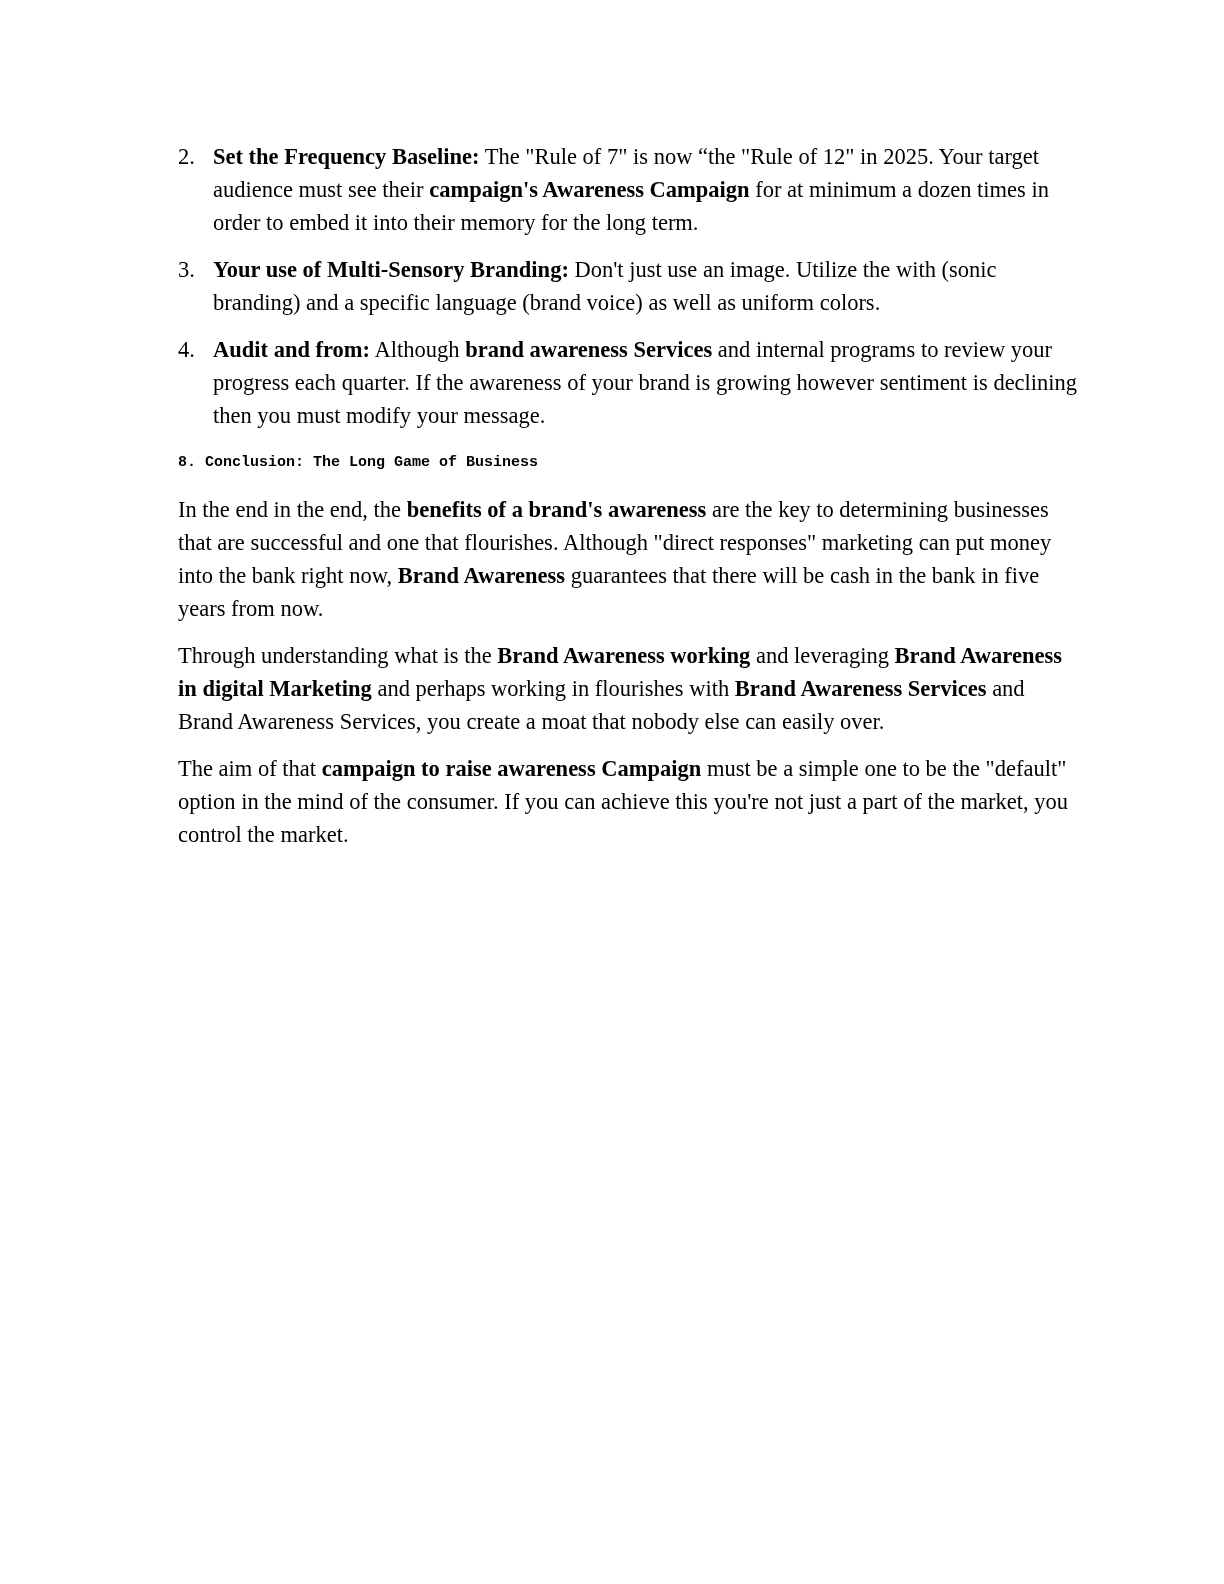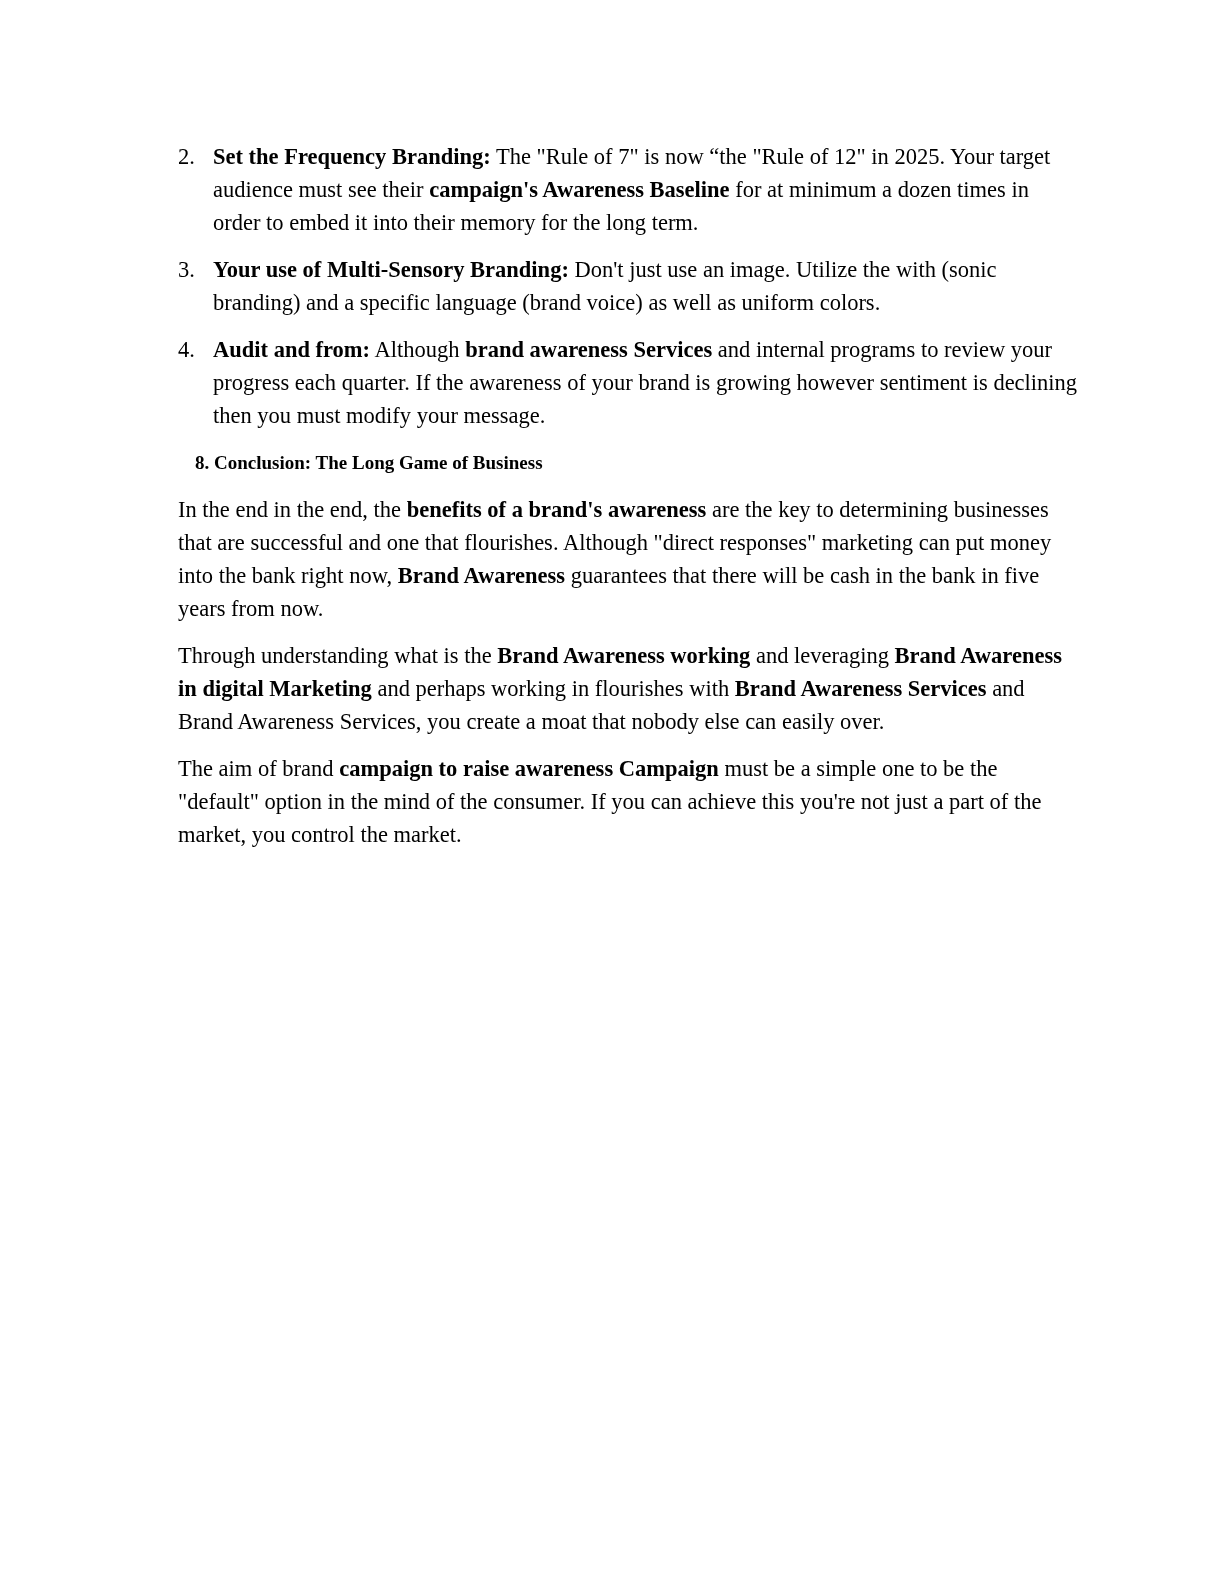--- a/index.html
+++ b/index.html
@@ -30,54 +30,55 @@
   }
   .list-item .num {
     flex: 0 0 35px;
     width: 35px;
   }
   .list-item .li-body {
     flex: 1 1 auto;
   }
   .heading {
     font-weight: bold;
-    font-size: 19px;
+    font-size: 15px;
     line-height: 33px;
-    margin: 0 0 14px 17px;
+    margin: 0 0 14px 0;
+    font-family: Liberation Mono, monospace;
   }
   p.para {
     margin: 12px 0 14px 0;
   }
   b { font-weight: bold; }
 </style>
 </head>
 <body>
 
 <div class="page">
 
   <div class="numbered-list">
 
     <div class="block list-item">
       <span class="num">2.</span>
-      <div class="li-body"><b>Set the Frequency Branding:</b><span> The "Rule of 7" is now “the "Rule of 12" in 2025. Your target audience must see their </span><b>campaign's Awareness Baseline</b><span> for at minimum a dozen times in order to embed it into their memory for the long term.</span></div>
+      <div class="li-body"><b>Set the Frequency Baseline:</b><span> The "Rule of 7" is now “the "Rule of 12" in 2025. Your target audience must see their </span><b>campaign's Awareness Campaign</b><span> for at minimum a dozen times in order to embed it into their memory for the long term.</span></div>
     </div>
 
     <div class="block list-item">
       <span class="num">3.</span>
       <div class="li-body"><b>Your use of Multi-Sensory Branding:</b><span> Don't just use an image. Utilize the with (sonic branding) and a specific language (brand voice) as well as uniform colors.</span></div>
     </div>
 
     <div class="block list-item">
       <span class="num">4.</span>
       <div class="li-body"><b>Audit and from:</b><span> Although </span><b>brand awareness Services</b><span> and internal programs to review your progress each quarter. If the awareness of your brand is growing however sentiment is declining then you must modify your message.</span></div>
     </div>
 
   </div>
 
   <h2 class="heading"><b>8. Conclusion: The Long Game of Business</b></h2>
 
   <p class="para block"><span>In the end in the end, the </span><b>benefits of a brand's awareness</b><span> are the key to determining businesses that are successful and one that flourishes. Although "direct responses" marketing can put money into the bank right now, </span><b>Brand Awareness</b><span> guarantees that there will be cash in the bank in five years from now.</span></p>
 
   <p class="para block"><span>Through understanding what is the </span><b>Brand Awareness working</b><span> and leveraging </span><b>Brand Awareness in digital Marketing</b><span> and perhaps working in flourishes with </span><b>Brand Awareness Services</b><span> and Brand Awareness Services, you create a moat that nobody else can easily over.</span></p>
 
-  <p class="para block"><span>The aim of brand </span><b>campaign to raise awareness Campaign</b><span> must be a simple one to be the "default" option in the mind of the consumer. If you can achieve this you're not just a part of the market, you control the market.</span></p>
+  <p class="para block"><span>The aim of that </span><b>campaign to raise awareness Campaign</b><span> must be a simple one to be the "default" option in the mind of the consumer. If you can achieve this you're not just a part of the market, you control the market.</span></p>
 
 </div>
 
 </body></html>

